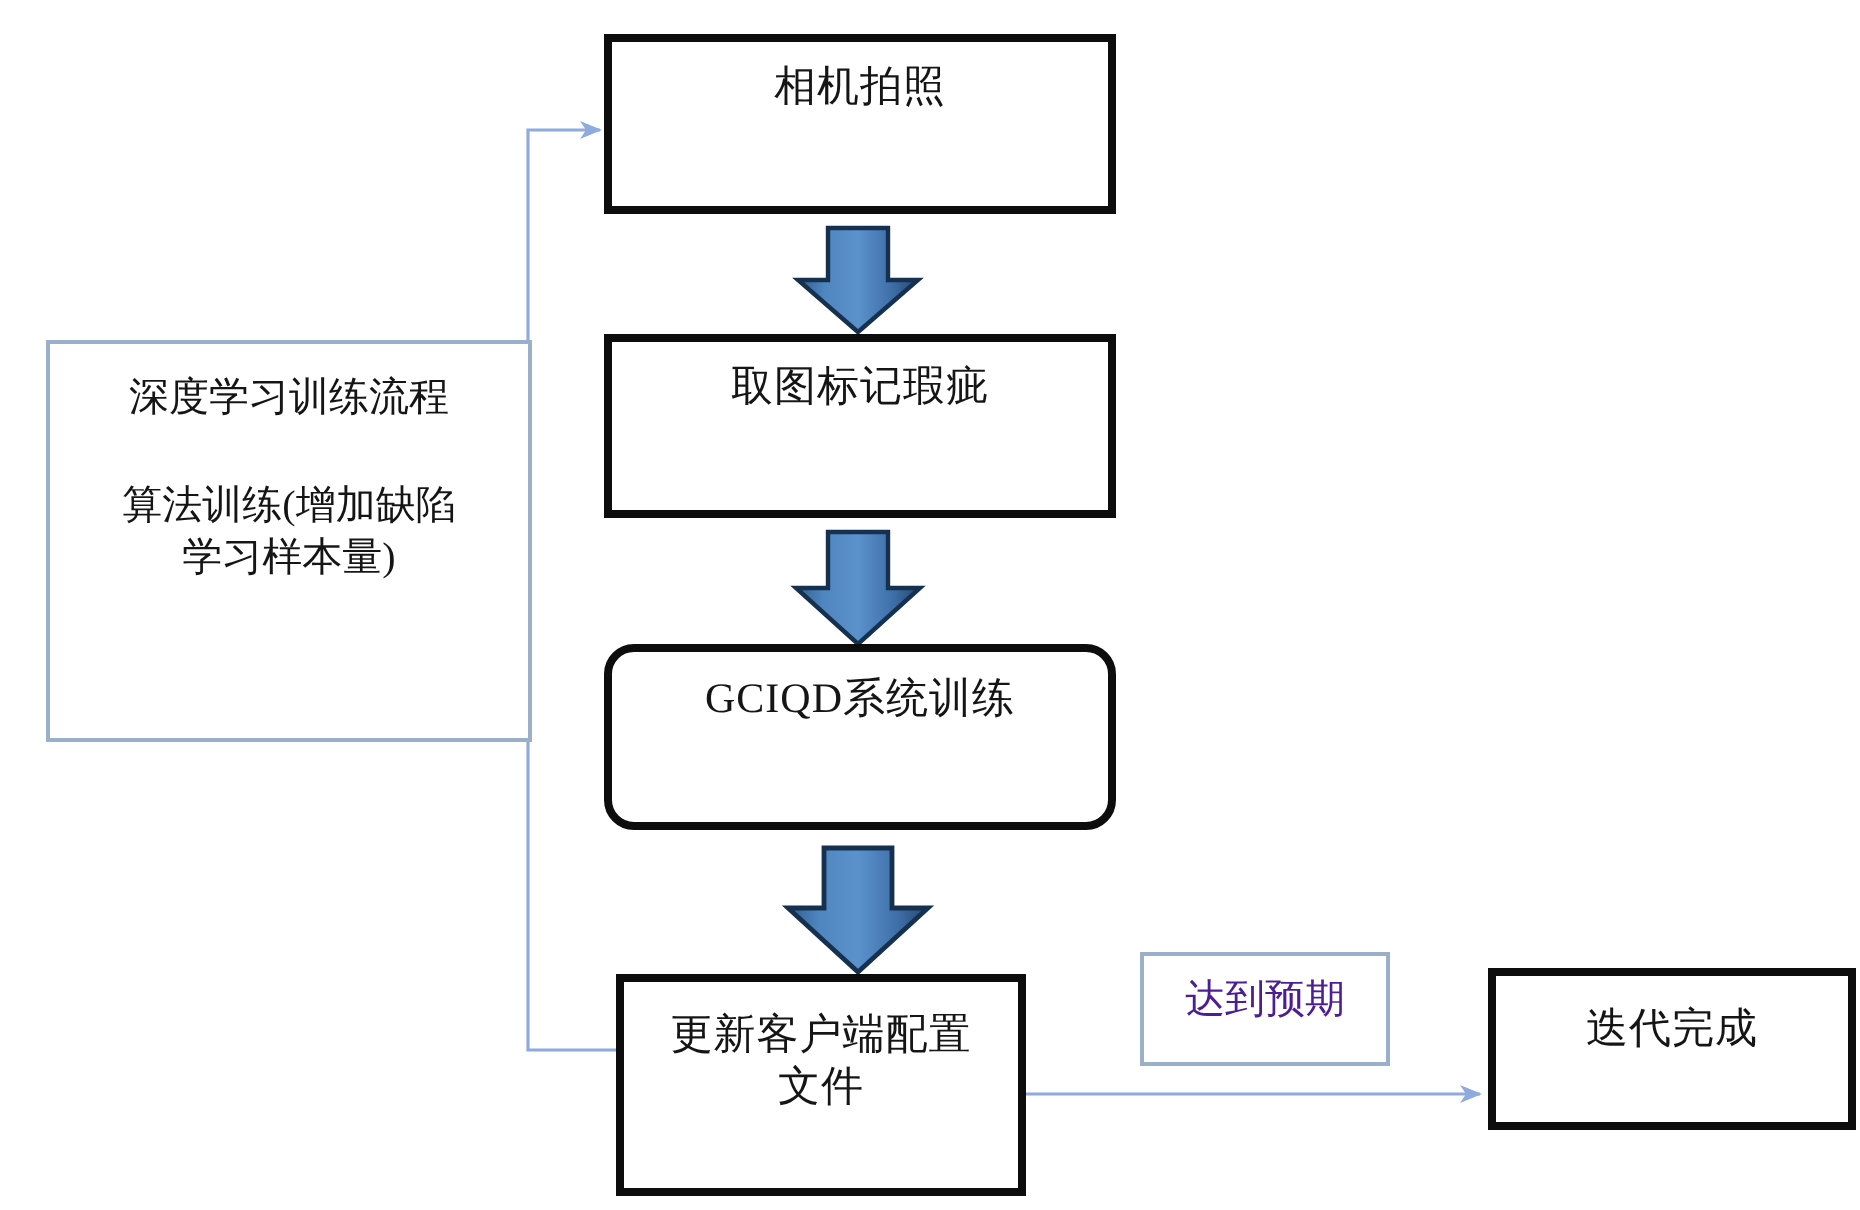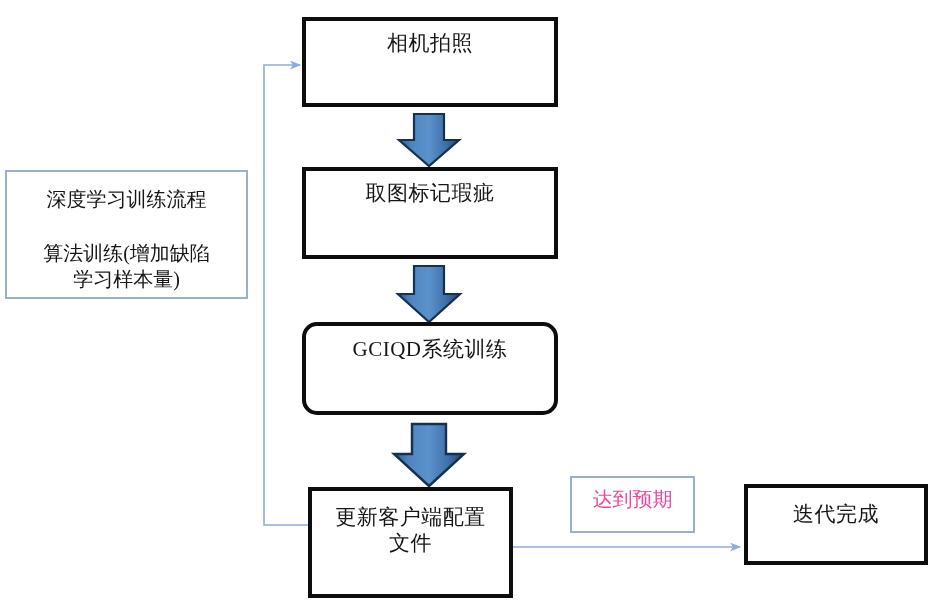--- a/index.html
+++ b/index.html
@@ -58,21 +58,21 @@
 
   
   .note-box {
     position: absolute;
     box-sizing: border-box;
     background: #ffffff;
     border: 2px solid #9aafc9;
     box-shadow: 0 0 0 1px #ffffff inset;
   }
   #note-training {
-    left: 5px; top: 170px; width: 243px; height: 129px;
+    left: 23px; top: 170px; width: 243px; height: 201px;
   }
   #note-training .note-line {
     position: absolute;
     left: 0; right: 0;
     text-align: center;
     font-size: 20px;
     line-height: 1.3;
     color: #151515;
     white-space: pre-line;
   }
@@ -81,21 +81,21 @@
 
   #note-expected {
     left: 570px; top: 476px; width: 125px; height: 57px;
   }
   #note-expected .note-line {
     position: absolute;
     left: 0; right: 0;
     top: 8px;
     text-align: center;
     font-size: 20px;
-    color: #ec4899;
+    color: #4c1d95;
   }
 
   
   #connectors {
     position: absolute;
     left: 0; top: 0;
     width: 930px;
     height: 605px;
     pointer-events: none;
   }

